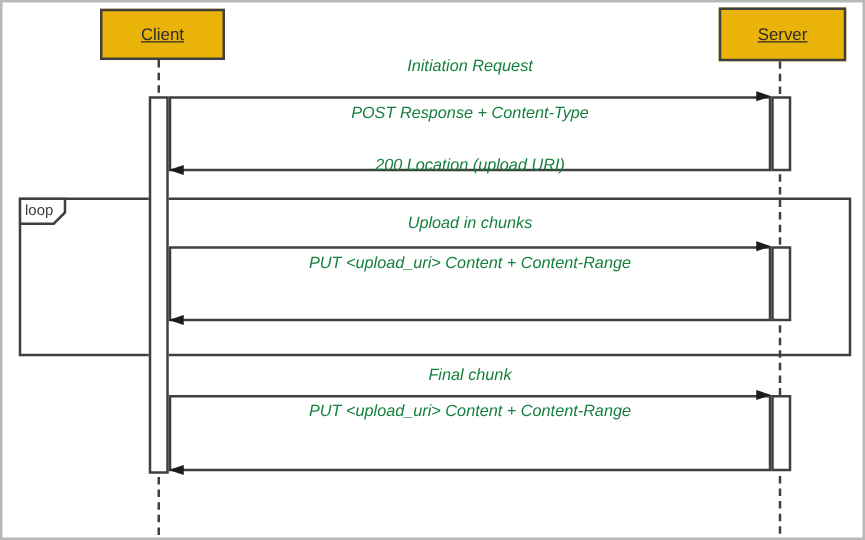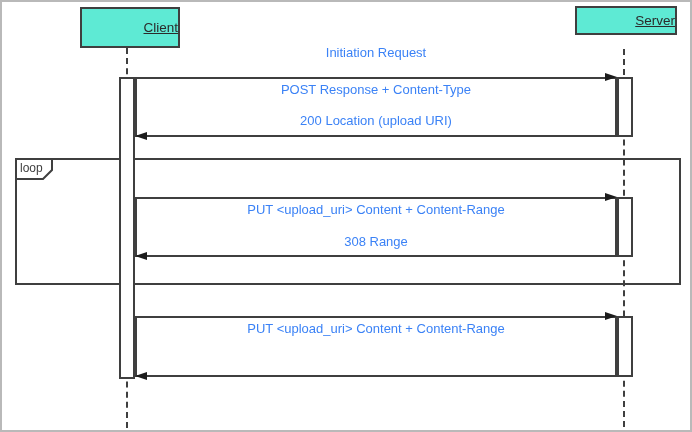--- a/index.html
+++ b/index.html
@@ -39,37 +39,38 @@
   .exchange{
     position:absolute;left:133px;width:482px;
     border:2px solid #3f3f3f;
     box-sizing:border-box;
     z-index:4;
   }
   .msg{
     position:absolute;left:133px;width:482px;
     text-align:center;
     font-size:13px;line-height:14px;
-    color:#3b82f6;
+    color:#15803d;
     z-index:5;
+    font-style:italic;
   }
   .arr{
     position:absolute;width:0;height:0;
     border-top:4px solid transparent;
     border-bottom:4px solid transparent;
     z-index:6;
   }
   .arr.right{border-left:12px solid #1c1c1c;}
   .arr.left{border-right:12px solid #1c1c1c;}
   .participant{
     position:absolute;
-    background:#5eead4;
+    background:#eab308;
     border:2px solid #3f3f3f;
     box-sizing:border-box;
-    display:flex;align-items:center;justify-content:flex-end;
+    display:flex;align-items:center;justify-content:center;
     font-size:13.5px;
     text-decoration:underline;
     color:#2b2b2b;
     z-index:7;
   }
 </style>
 </head>
 <body>
 
 <div class="stage">
@@ -84,35 +85,36 @@
   <div class="loop-label" style="left:18px;top:160px">loop</div>
 
   <div class="activation" style="left:117px;top:75px;height:302px"></div>
   <div class="activation" style="left:615px;top:75px;height:60px"></div>
   <div class="activation" style="left:615px;top:195px;height:60px"></div>
   <div class="activation" style="left:615px;top:314px;height:61px"></div>
 
   <div class="msg" style="top:44px">Initiation Request</div>
   <div class="exchange" style="top:75px;height:60px"></div>
   <div class="msg" style="top:81px">POST Response + Content-Type</div>
-  <div class="msg" style="top:112px">200 Location (upload URI)</div>
+  <div class="msg" style="top:123px">200 Location (upload URI)</div>
   <div class="arr right" style="left:603px;top:71px"></div>
   <div class="arr left" style="left:133px;top:130px"></div>
 
+  <div class="msg" style="top:169px">Upload in chunks</div>
   <div class="exchange" style="top:195px;height:60px"></div>
   <div class="msg" style="top:201px">PUT &lt;upload_uri&gt; Content + Content-Range</div>
-  <div class="msg" style="top:233px">308 Range</div>
   <div class="arr right" style="left:603px;top:191px"></div>
   <div class="arr left" style="left:133px;top:250px"></div>
 
+  <div class="msg" style="top:291px">Final chunk</div>
   <div class="exchange" style="top:314px;height:61px"></div>
   <div class="msg" style="top:320px">PUT &lt;upload_uri&gt; Content + Content-Range</div>
   <div class="arr right" style="left:603px;top:310px"></div>
   <div class="arr left" style="left:133px;top:370px"></div>
 
   <div class="participant" style="left:78px;top:5px;width:100px;height:41px">
     <span>Client</span>
   </div>
-  <div class="participant" style="left:573px;top:4px;width:102px;height:29px">
+  <div class="participant" style="left:573px;top:4px;width:102px;height:43px">
     <span>Server</span>
   </div>
 
 </div>
 
 </body></html>

